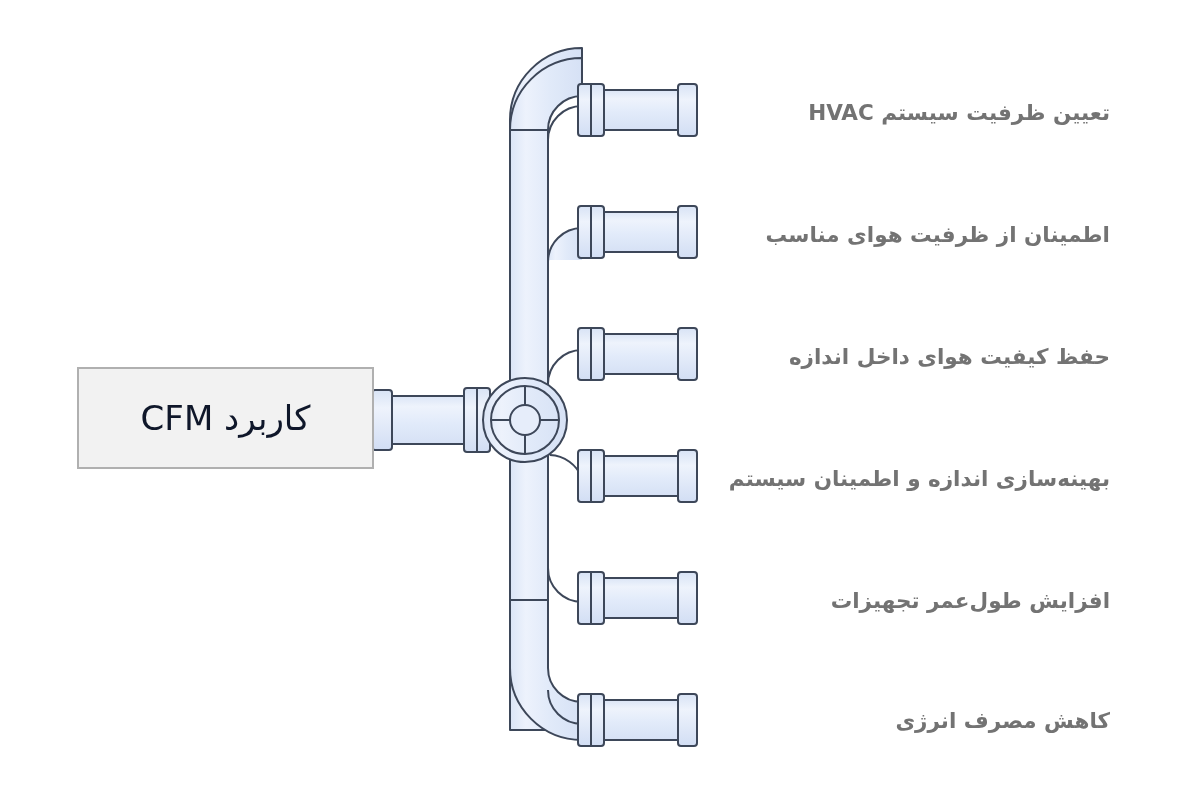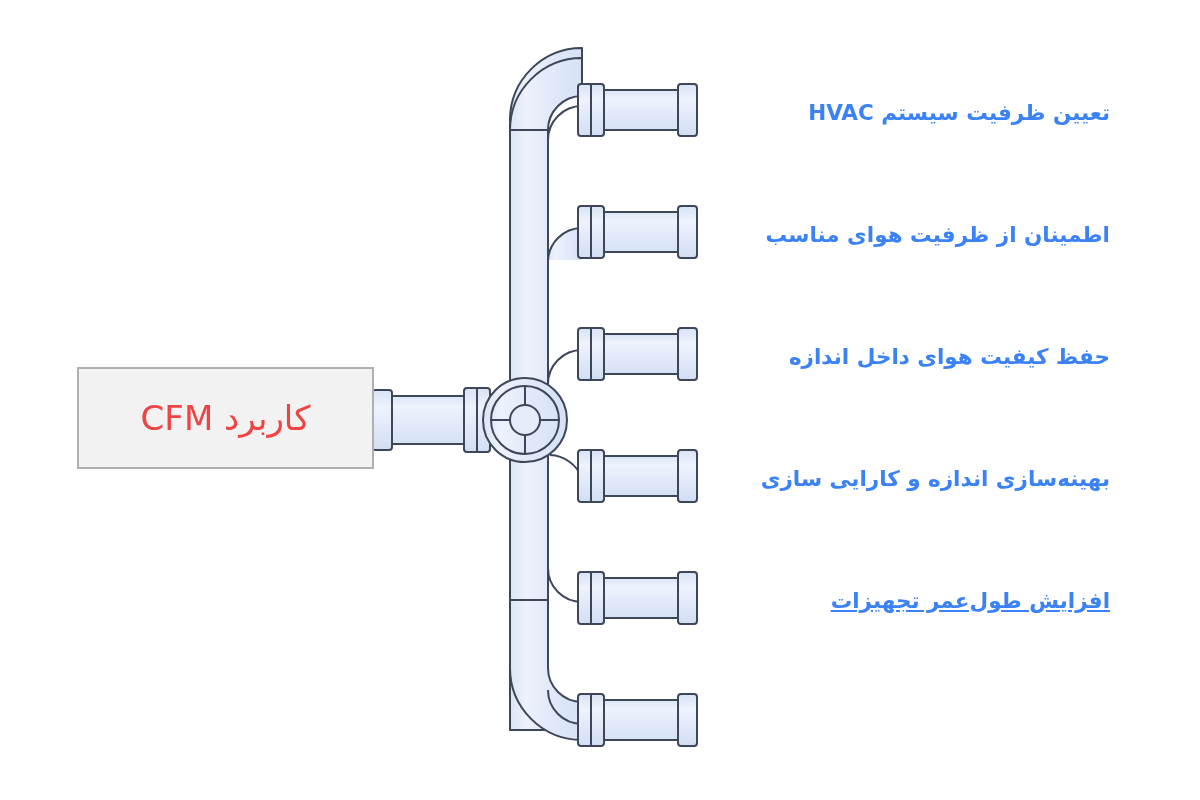--- a/index.html
+++ b/index.html
@@ -30,47 +30,47 @@
   .title-text {
     position: absolute;
     left: 78px;
     top: 368px;
     width: 295px;
     height: 100px;
     display: flex;
     align-items: center;
     justify-content: center;
     font-size: 34px;
-    color: #ef4444;
+    color: #0f172a;
     direction: rtl;
     unicode-bidi: plaintext;
     letter-spacing: 0px;
     font-family: "DejaVu Sans", "Liberation Sans", sans-serif;
   }
   .branch-label {
     position: absolute;
     left: 710px;
     width: 400px;
     height: 40px;
     display: flex;
     align-items: center;
     justify-content: flex-start;
     direction: rtl;
     unicode-bidi: plaintext;
     font-size: 21.5px;
     font-weight: bold;
-    color: #3b82f6;
+    color: #737373;
     white-space: nowrap;
     font-family: "DejaVu Sans", "Liberation Sans", sans-serif;
   }
   .branch-label.lbl0 { top: 92px; }
   .branch-label.lbl1 { top: 214px; }
   .branch-label.lbl2 { top: 336px; }
   .branch-label.lbl3 { top: 458px; }
-  .branch-label.lbl4 { top: 580px; text-decoration: underline; }
+  .branch-label.lbl4 { top: 580px; }
   .branch-label.lbl5 { top: 700px; }
 </style>
 </head>
 <body>
 
 <div id="stage">
 
   <svg id="diagram-svg" viewBox="0 0 1200 800">
     <defs>
       <linearGradient id="pipeH" x1="0" y1="0" x2="0" y2="1">
@@ -202,16 +202,17 @@
     </g>
 
     <rect x="78" y="368" width="295" height="100" fill="#f2f2f2" stroke="#b0b0b0" stroke-width="2"></rect>
   </svg>
 
   <div class="title-text">کاربرد CFM</div>
 
   <div class="branch-label lbl0">تعیین ظرفیت سیستم HVAC</div>
   <div class="branch-label lbl1">اطمینان از ظرفیت هوای مناسب</div>
   <div class="branch-label lbl2">حفظ کیفیت هوای داخل اندازه</div>
-  <div class="branch-label lbl3">بهینه‌سازی اندازه و کارایی سازی</div>
+  <div class="branch-label lbl3">بهینه‌سازی اندازه و اطمینان سیستم</div>
   <div class="branch-label lbl4">افزایش طول‌عمر تجهیزات</div>
+  <div class="branch-label lbl5">کاهش مصرف انرژی</div>
 
 </div>
 
 </body></html>

